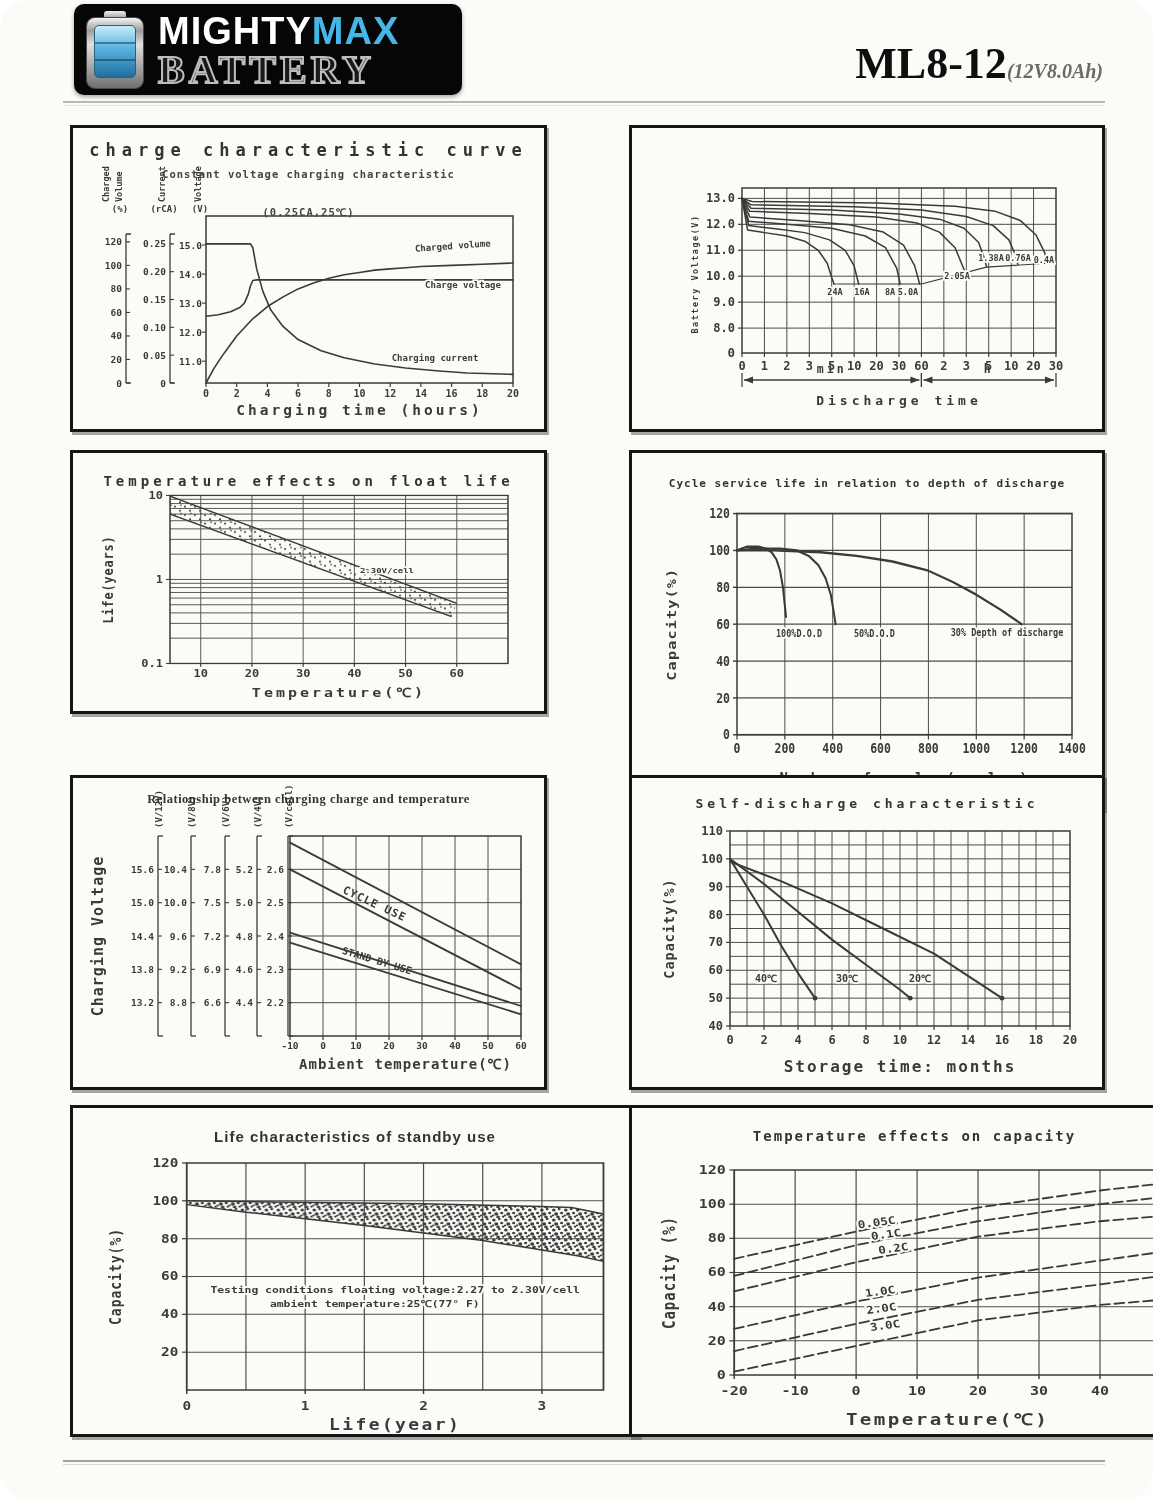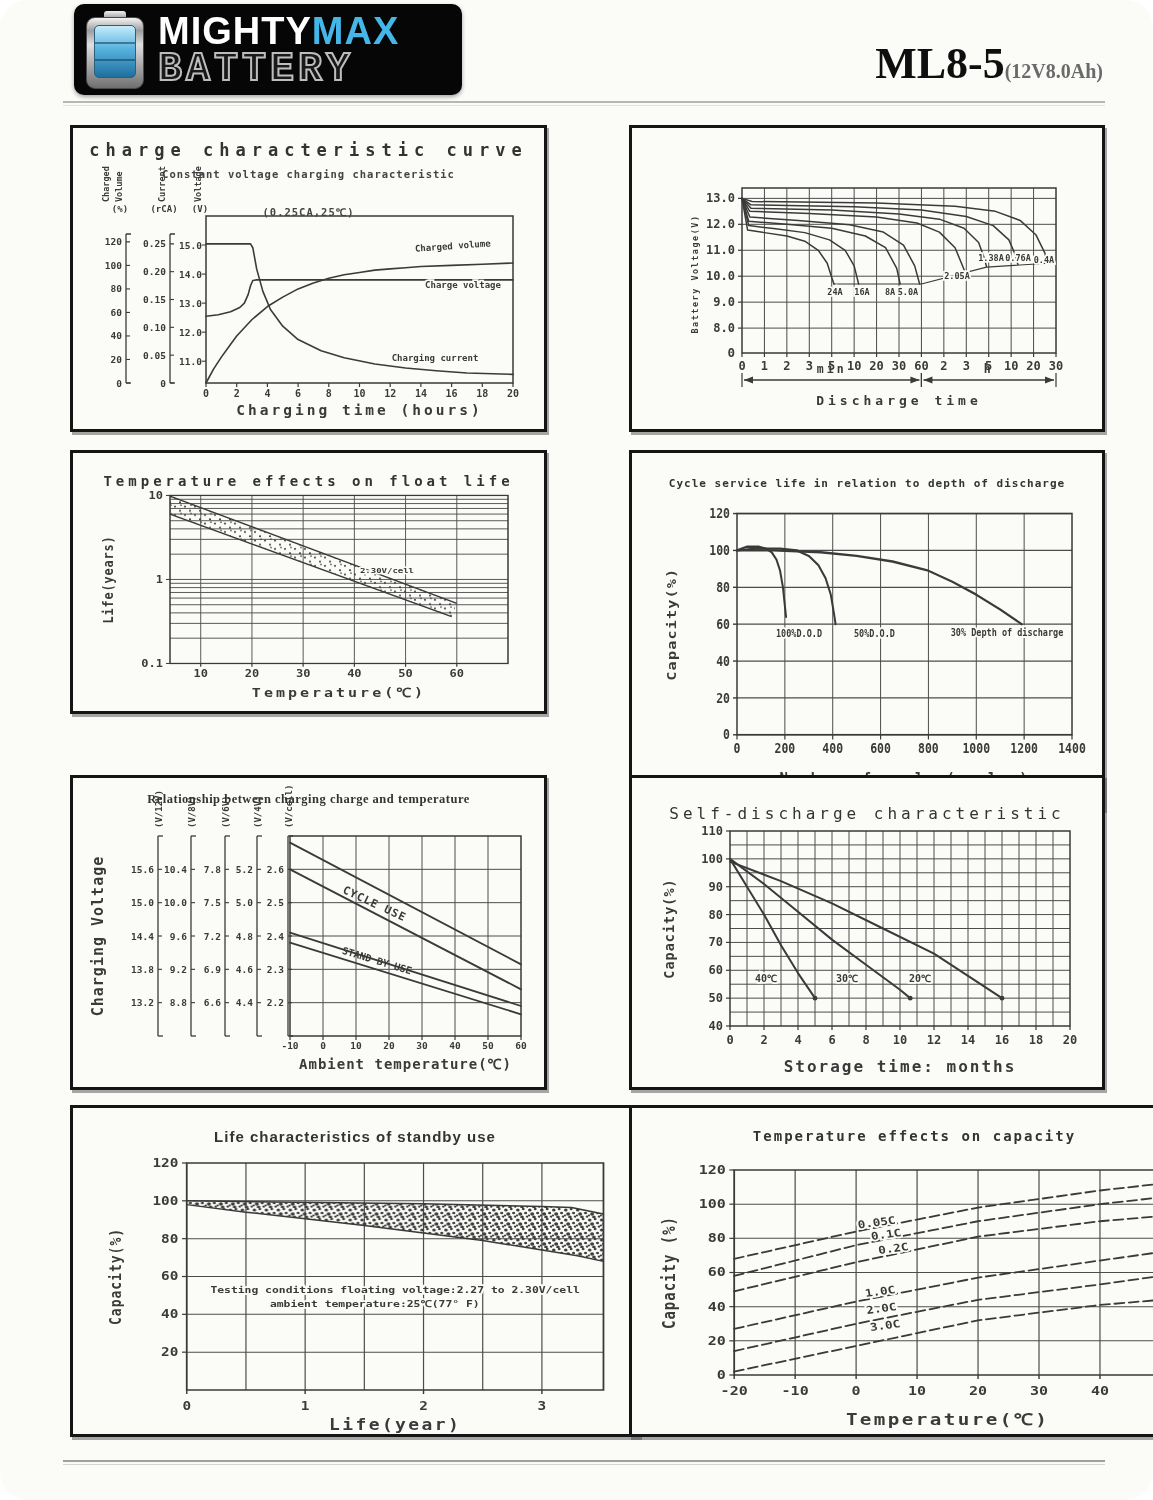--- a/index.html
+++ b/index.html
@@ -7,39 +7,39 @@
   
   .logo{position:absolute;left:74px;top:4px;width:388px;height:91px;background:#060606;border-radius:10px;display:flex;align-items:center;padding:0 12px;box-sizing:border-box;box-shadow:0 2px 4px rgba(0,0,0,.35);}
   .batt{position:relative;width:58px;height:78px;margin-right:14px;flex:0 0 auto;}
   .batt .cap{position:absolute;top:0;left:50%;transform:translateX(-50%);width:22px;height:9px;background:linear-gradient(#f2f2f2,#8a8a8a);border-radius:3px 3px 0 0;}
   .batt .shell{position:absolute;left:0;right:0;top:6px;bottom:0;background:linear-gradient(180deg,#f4f4f4,#9d9d9d 18%,#e0e0e0 38%,#6f6f6f);border-radius:9px;border:1px solid #4a4a4a;}
   .batt .glass{position:absolute;left:8px;right:8px;top:14px;bottom:11px;background:linear-gradient(180deg,#c6ecfb,#57b2de 45%,#1f6f9f);border-radius:5px;border:1px solid #28607f;}
   .batt .seg1,.batt .seg2{position:absolute;left:0;right:0;height:0;border-top:2px solid rgba(20,60,90,.55);}
   .batt .seg1{top:33%;} .batt .seg2{top:66%;}
   .brand .l1{font-family:"Liberation Sans",sans-serif;font-weight:bold;font-size:38px;line-height:40px;color:#fff;letter-spacing:1px;}
   .brand .l1 .max{color:#45b6e8;}
-  .brand .l2{font-family:Liberation Mono, monospace;font-weight:bold;font-size:40px;line-height:38px;color:#191919;-webkit-text-stroke:2px #bdbdbd;letter-spacing:4px;}
+  .brand .l2{font-family:Liberation Serif, serif;font-weight:bold;font-size:40px;line-height:38px;color:#191919;-webkit-text-stroke:2px #bdbdbd;letter-spacing:4px;}
   .model{position:absolute;right:50px;top:38px;font-family:"Liberation Serif",serif;white-space:nowrap;}
   .model .mnum{font-size:44px;font-weight:bold;color:#0e0e0e;}
-  .model .mspec{font-size:20px;font-weight:bold;color:#6a6a6a;}
+  .model .mspec{font-size:20px;font-style:italic;font-weight:bold;color:#6a6a6a;}
   .rule{position:absolute;left:63px;right:48px;height:2px;}
   .top-rule{top:101px;border-top:2px solid #b7b7b7;border-bottom:1px solid #e2e2e2;}
   .bottom-rule{top:1460px;border-top:2px solid #9f9f9f;border-bottom:1px solid #d5d5d5;}
   
   .panel{position:absolute;border:3px solid #151515;background:#fbfbf8;box-shadow:2px 3px 0 rgba(60,60,60,.45);box-sizing:border-box;}
   .panel svg{position:absolute;left:0;top:0;width:100%;height:100%;display:block;}
   .chart-title{position:absolute;left:0;right:0;text-align:center;color:#333;z-index:2;white-space:nowrap;}
   .t1{top:12px;font-size:17px;font-weight:bold;letter-spacing:6px;}
   .sub{position:absolute;left:0;right:0;text-align:center;color:#444;font-size:10.5px;font-weight:bold;letter-spacing:1px;z-index:2;}
   .sub1{top:40px;} .sub2{top:55px;margin-top:22px;}
   .t2{top:24px;font-size:15px;font-weight:bold;letter-spacing:2px;}
   .t3{top:20px;font-size:14px;font-weight:bold;letter-spacing:4px;}
   .t4{top:24px;font-size:11px;font-weight:bold;letter-spacing:1px;}
   .t5{top:14px;font-size:12.5px;font-weight:bold;font-family:"Liberation Serif",serif;letter-spacing:.5px;}
-  .t6{top:26px;font-size:16px;font-weight:normal;letter-spacing:4px;}
+  .t6{top:18px;font-size:13px;font-weight:bold;letter-spacing:4px;}
   .t7{top:20px;font-size:15px;font-weight:bold;font-family:"Liberation Sans",sans-serif;letter-spacing:1px;}
   .t8{top:20px;font-size:14px;font-weight:bold;letter-spacing:2px;}
   .c1{left:70px;top:125px;width:477px;height:307px;}
   .c2{left:629px;top:125px;width:476px;height:307px;}
   .c3{left:70px;top:450px;width:477px;height:264px;}
   .c4{left:629px;top:450px;width:476px;height:360px;}
   .c5{left:70px;top:775px;width:477px;height:315px;}
   .c6{left:629px;top:775px;width:476px;height:315px;}
   .c7{left:70px;top:1105px;width:570px;height:332px;}
   .c8{left:629px;top:1105px;width:571px;height:332px;}
@@ -57,21 +57,21 @@
             <div class="seg1"></div>
             <div class="seg2"></div>
           </div>
       </div>
       <div class="brand">
         <div class="l1"><span>MIGHTY</span><span class="max">MAX</span></div>
         <div class="l2">BATTERY</div>
       </div>
     </div>
     <div class="model">
-      <span class="mnum">ML8-5</span><span class="mspec">(12V8.0Ah)</span>
+      <span class="mnum">ML8-12</span><span class="mspec">(12V8.0Ah)</span>
     </div>
   </header>
   <div class="rule top-rule"></div>
 
   <section class="panel c1">
     <div class="chart-title t1">charge characteristic curve</div>
     <div class="sub sub1">Constant voltage charging characteristic</div>
     <div class="sub sub2">(0.25CA,25℃)</div>
     <svg class="chart" viewBox="0 0 471 301" preserveAspectRatio="none">
         <polyline points="133,255 140.675,240.88732394366198 148.35,229.1267605633803 156.025,218.54225352112675 163.7,207.95774647887325 171.375,199.72535211267606 179.05,191.49295774647888 194.4,178.55633802816902 209.75,169.14788732394368 225.1,160.9154929577465 240.45,155.03521126760563 255.8,150.33098591549296 271.15,146.80281690140845 286.5,144.45070422535213 301.85,142.09859154929578 317.2,140.9225352112676 332.55,139.74647887323943 347.9,138.57042253521126 378.6,137.3943661971831 409.3,136.21830985915494 440,135.04225352112678" fill="none" stroke="#3a3a3a" stroke-width="1.6" stroke-linejoin="round" stroke-linecap="round"></polyline>

